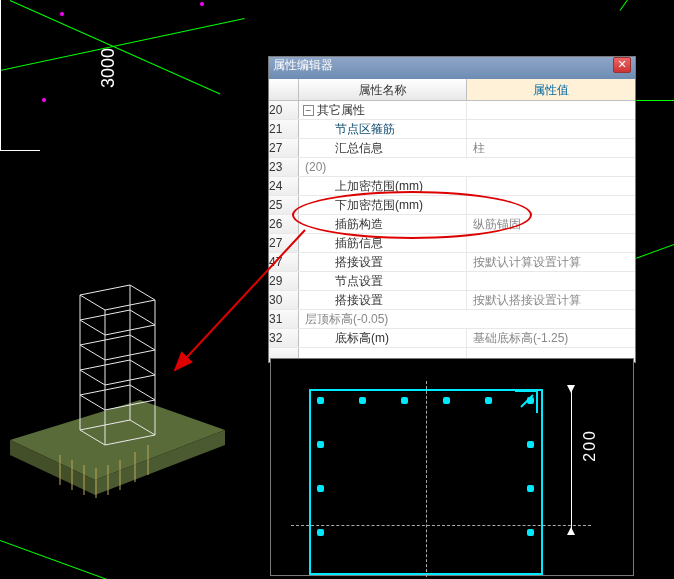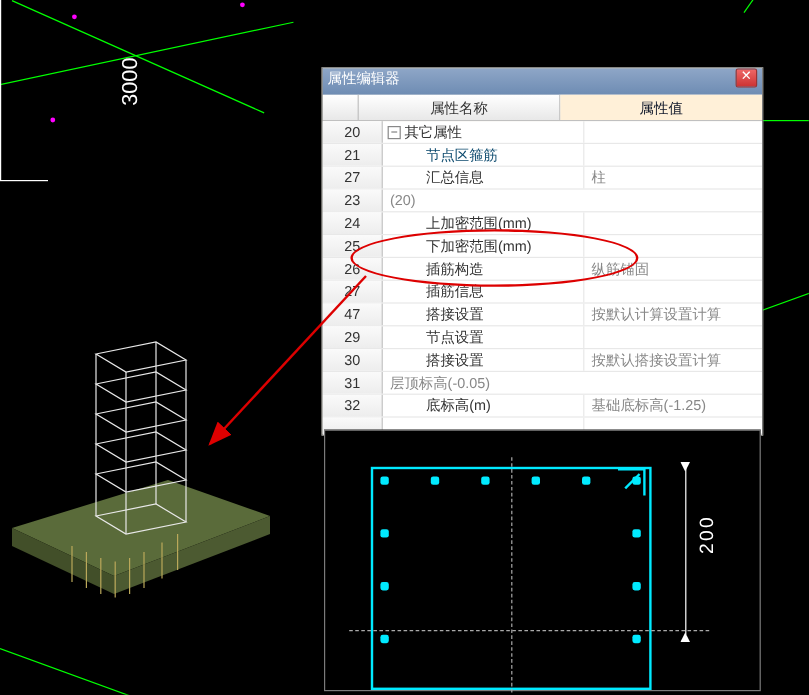--- a/index.html
+++ b/index.html
@@ -76,35 +76,35 @@
     }
     
     .grid-header {
       display: flex;
       background: linear-gradient(to bottom, #fff, #e8e8e8);
       border-bottom: 1px solid #c0c0c0;
       height: 22px;
     }
     .idx-col { width: 30px; border-right: 1px solid #c0c0c0; }
     .name-col { width: 168px; border-right: 1px solid #c0c0c0; text-align: center; line-height: 22px; color: #333; }
-    .val-col { flex: 1; text-align: center; line-height: 22px; color: #0f172a; background: #fff0d8; }
+    .val-col { flex: 1; text-align: center; line-height: 22px; color: #0369a1; background: #fff0d8; }
     
     .grid-body { background: #fff; }
     .grid-row {
       display: flex;
       height: 19px;
       border-bottom: 1px solid #e8e8e8;
       line-height: 19px;
       font-size: 12px;
     }
     .row-idx {
-      width: 50px;
+      width: 30px;
       background: linear-gradient(to bottom, #fafafa, #ededed);
       border-right: 1px solid #c0c0c0;
-      text-align: center;
+      text-align: left;
       color: #333;
     }
     .row-name {
       width: 168px;
       border-right: 1px solid #e8e8e8;
       padding-left: 4px;
       color: #333;
       display: flex;
       align-items: center;
       gap: 3px;

